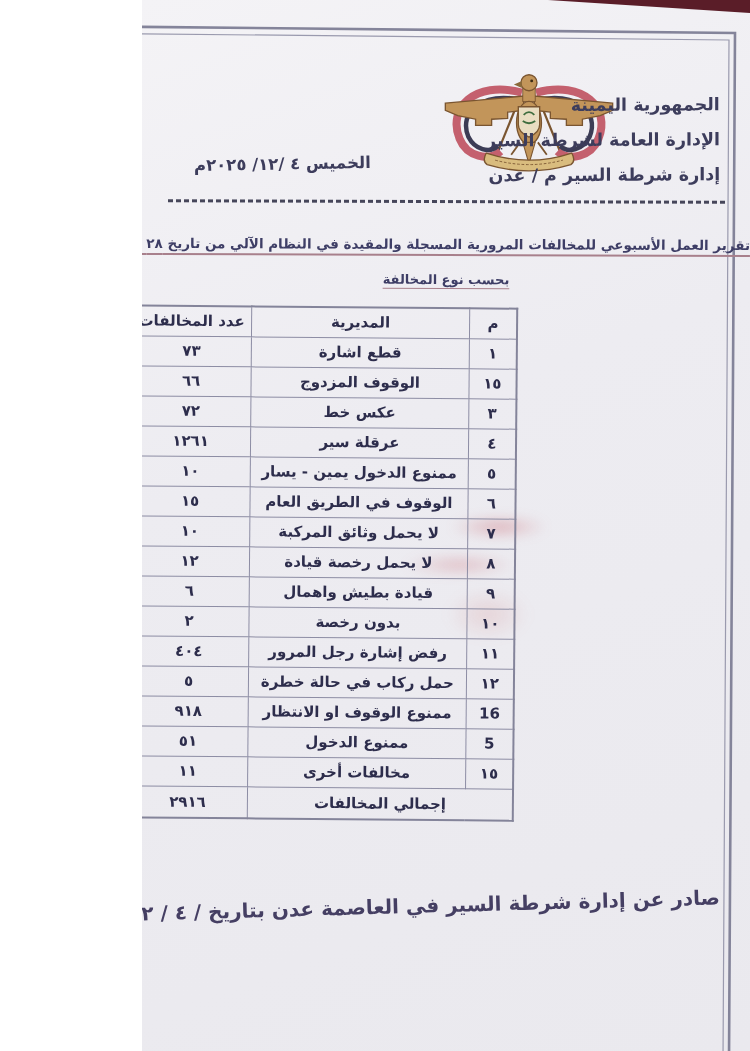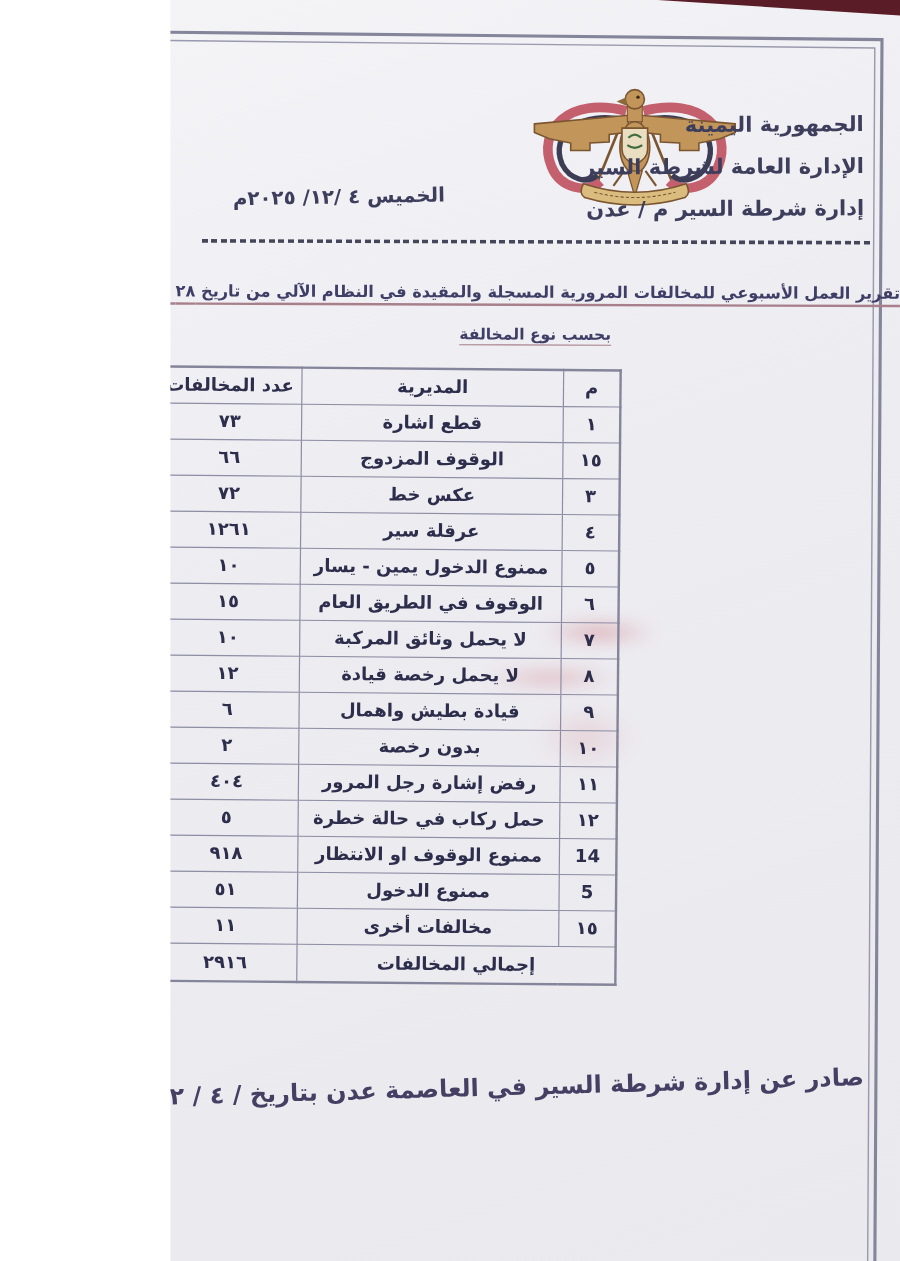--- a/index.html
+++ b/index.html
@@ -203,21 +203,21 @@
         <td class="c-idx">١١</td>
         <td class="c-type">رفض إشارة رجل المرور</td>
         <td class="c-count">٤٠٤</td>
       </tr>
       <tr>
         <td class="c-idx">١٢</td>
         <td class="c-type">حمل ركاب في حالة خطرة</td>
         <td class="c-count">٥</td>
       </tr>
       <tr>
-        <td class="c-idx">14</td>
+        <td class="c-idx">16</td>
         <td class="c-type">ممنوع الوقوف او الانتظار</td>
         <td class="c-count">٩١٨</td>
       </tr>
       <tr>
         <td class="c-idx">5</td>
         <td class="c-type">ممنوع الدخول</td>
         <td class="c-count">٥١</td>
       </tr>
       <tr>
         <td class="c-idx">١٥</td>

